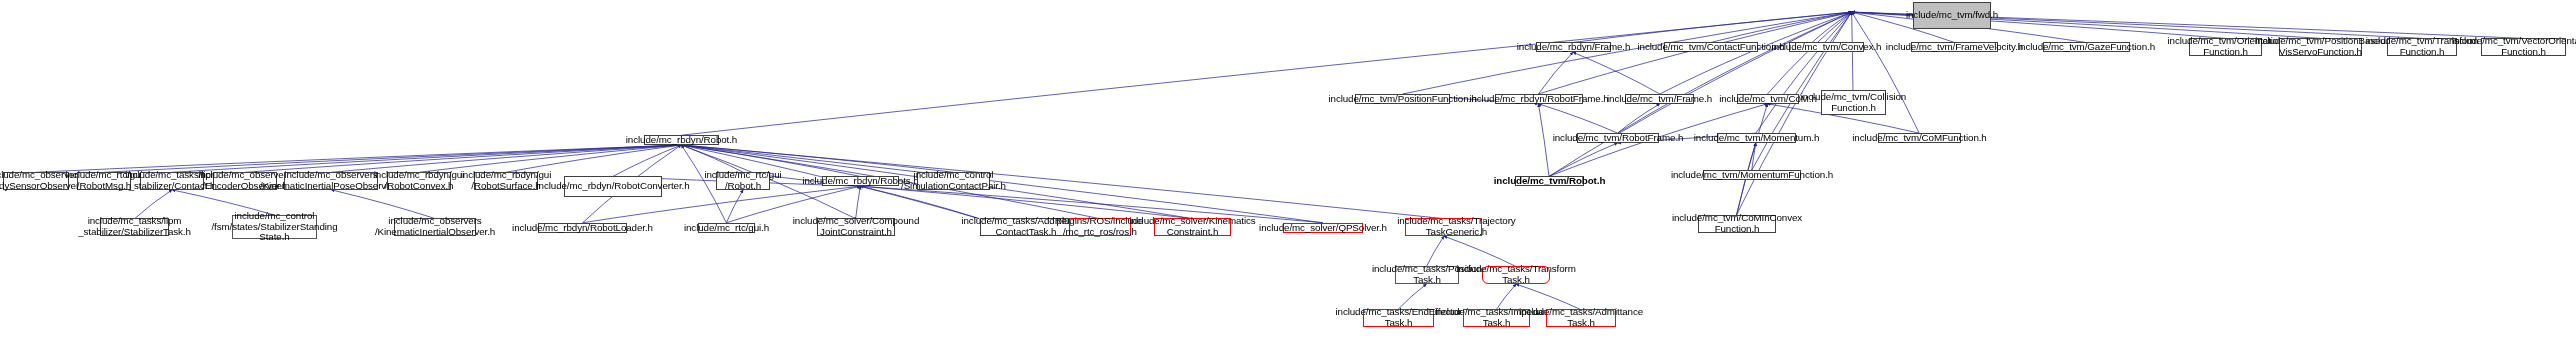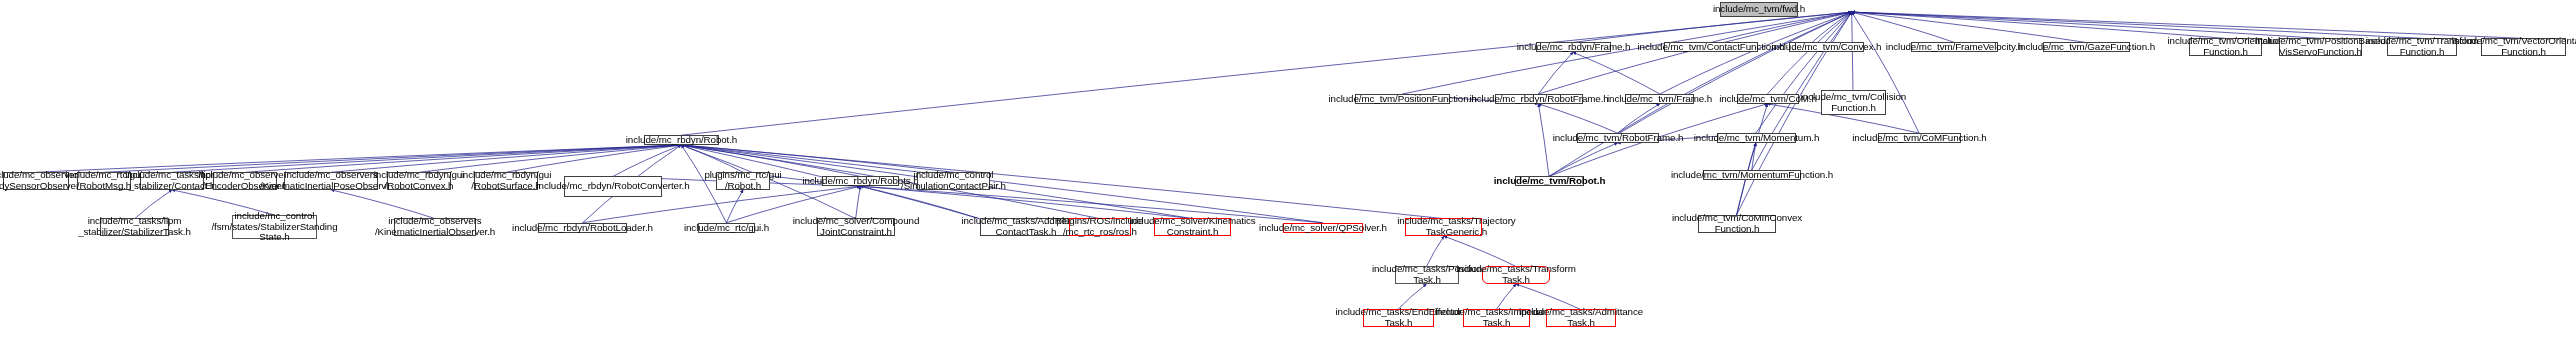--- a/index.html
+++ b/index.html
@@ -134,21 +134,21 @@
       <path d="M 1190 342 Q 1391.6 351.5 1670 361" fill="none" stroke="#23238e" stroke-width="1.4" marker-end="url(#arrow)"></path>
       <path d="M 1442.5 334 Q 1538.05 347.5 1670 361" fill="none" stroke="#23238e" stroke-width="1.4" marker-end="url(#arrow)"></path>
       <path d="M 1410 432 Q 1423.65 400 1442.5 368" fill="none" stroke="#23238e" stroke-width="1.4" marker-end="url(#arrow)"></path>
       <path d="M 2769 517 Q 2783.28 487.5 2803 458" fill="none" stroke="#23238e" stroke-width="1.4" marker-end="url(#arrow)"></path>
       <path d="M 2943 517 Q 2884.2 487.5 2803 458" fill="none" stroke="#23238e" stroke-width="1.4" marker-end="url(#arrow)"></path>
       <path d="M 2714 600 Q 2737.1 575.5 2769 551" fill="none" stroke="#23238e" stroke-width="1.4" marker-end="url(#arrow)"></path>
       <path d="M 2905 600 Q 2920.96 575.5 2943 551" fill="none" stroke="#23238e" stroke-width="1.4" marker-end="url(#arrow)"></path>
       <path d="M 3067.5 600 Q 3015.21 575.5 2943 551" fill="none" stroke="#23238e" stroke-width="1.4" marker-end="url(#arrow)"></path>
     </svg>
   <div id="node-layer">
-      <div class="gnode root" style="left: 1720px; top: 2.1px; width: 78px; height: 15px;">include/mc_tvm/fwd.h</div>
+      <div class="gnode root" style="left: 1913px; top: 2.1px; width: 78px; height: 27px;">include/mc_tvm/fwd.h</div>
       <div class="gnode" style="left: 1536px; top: 42px; width: 75px; height: 9.8px;">include/mc_rbdyn/Frame.h</div>
       <div class="gnode" style="left: 1664px; top: 42px; width: 94px; height: 9.8px;">include/mc_tvm/ContactFunction.h</div>
       <div class="gnode" style="left: 1775px; top: 42px; width: 75px; height: 9.8px; margin-left: 14px;">include/mc_tvm/Convex.h</div>
       <div class="gnode" style="left: 1911px; top: 42px; width: 87px; height: 9.8px;">include/mc_tvm/FrameVelocity.h</div>
       <div class="gnode" style="left: 2043px; top: 42px; width: 87px; height: 9.8px;">include/mc_tvm/GazeFunction.h</div>
       <div class="gnode" style="left: 2189px; top: 38px; width: 73px; height: 17.5px;">include/mc_tvm/Orientation
 Function.h</div>
       <div class="gnode" style="left: 2279px; top: 38px; width: 83px; height: 17.5px;">include/mc_tvm/PositionBased
 VisServoFunction.h</div>
       <div class="gnode" style="left: 2387px; top: 38px; width: 70px; height: 17.5px;">include/mc_tvm/Transform
@@ -173,21 +173,21 @@
 _stabilizer/Contact.h</div>
       <div class="gnode" style="left: 213px; top: 172px; width: 64px; height: 17.5px;">include/mc_observers
 /EncoderObserver.h</div>
       <div class="gnode" style="left: 284px; top: 172px; width: 94px; height: 17.5px;">include/mc_observers
 /KinematicInertialPoseObserver.h</div>
       <div class="gnode" style="left: 387px; top: 172px; width: 64px; height: 17.5px;">include/mc_rbdyn/gui
 /RobotConvex.h</div>
       <div class="gnode" style="left: 474px; top: 172px; width: 64px; height: 17.5px;">include/mc_rbdyn/gui
 /RobotSurface.h</div>
       <div class="gnode" style="left: 564px; top: 176px; width: 98px; height: 21px;">include/mc_rbdyn/RobotConverter.h</div>
-      <div class="gnode" style="left: 716px; top: 172px; width: 54px; height: 17.5px;">plugins/mc_rtc/gui
+      <div class="gnode" style="left: 716px; top: 172px; width: 54px; height: 17.5px;">include/mc_rtc/gui
 /Robot.h</div>
       <div class="gnode" style="left: 822px; top: 176px; width: 77px; height: 9.8px;">include/mc_rbdyn/Robots.h</div>
       <div class="gnode" style="left: 917px; top: 172px; width: 73px; height: 17.5px;">include/mc_control
 /SimulationContactPair.h</div>
       <div class="gnode" style="left: 1515px; top: 176px; width: 69px; height: 9.8px; font-weight: bold;">include/mc_tvm/Robot.h</div>
       <div class="gnode" style="left: 1703px; top: 170px; width: 98px; height: 9.8px;">include/mc_tvm/MomentumFunction.h</div>
       <div class="gnode" style="left: 100px; top: 218px; width: 69px; height: 17.5px;">include/mc_tasks/lipm
 _stabilizer/StabilizerTask.h</div>
       <div class="gnode thick" style="left: 232px; top: 215px; width: 85px; height: 24px;">include/mc_control
 /fsm/states/StabilizerStanding

